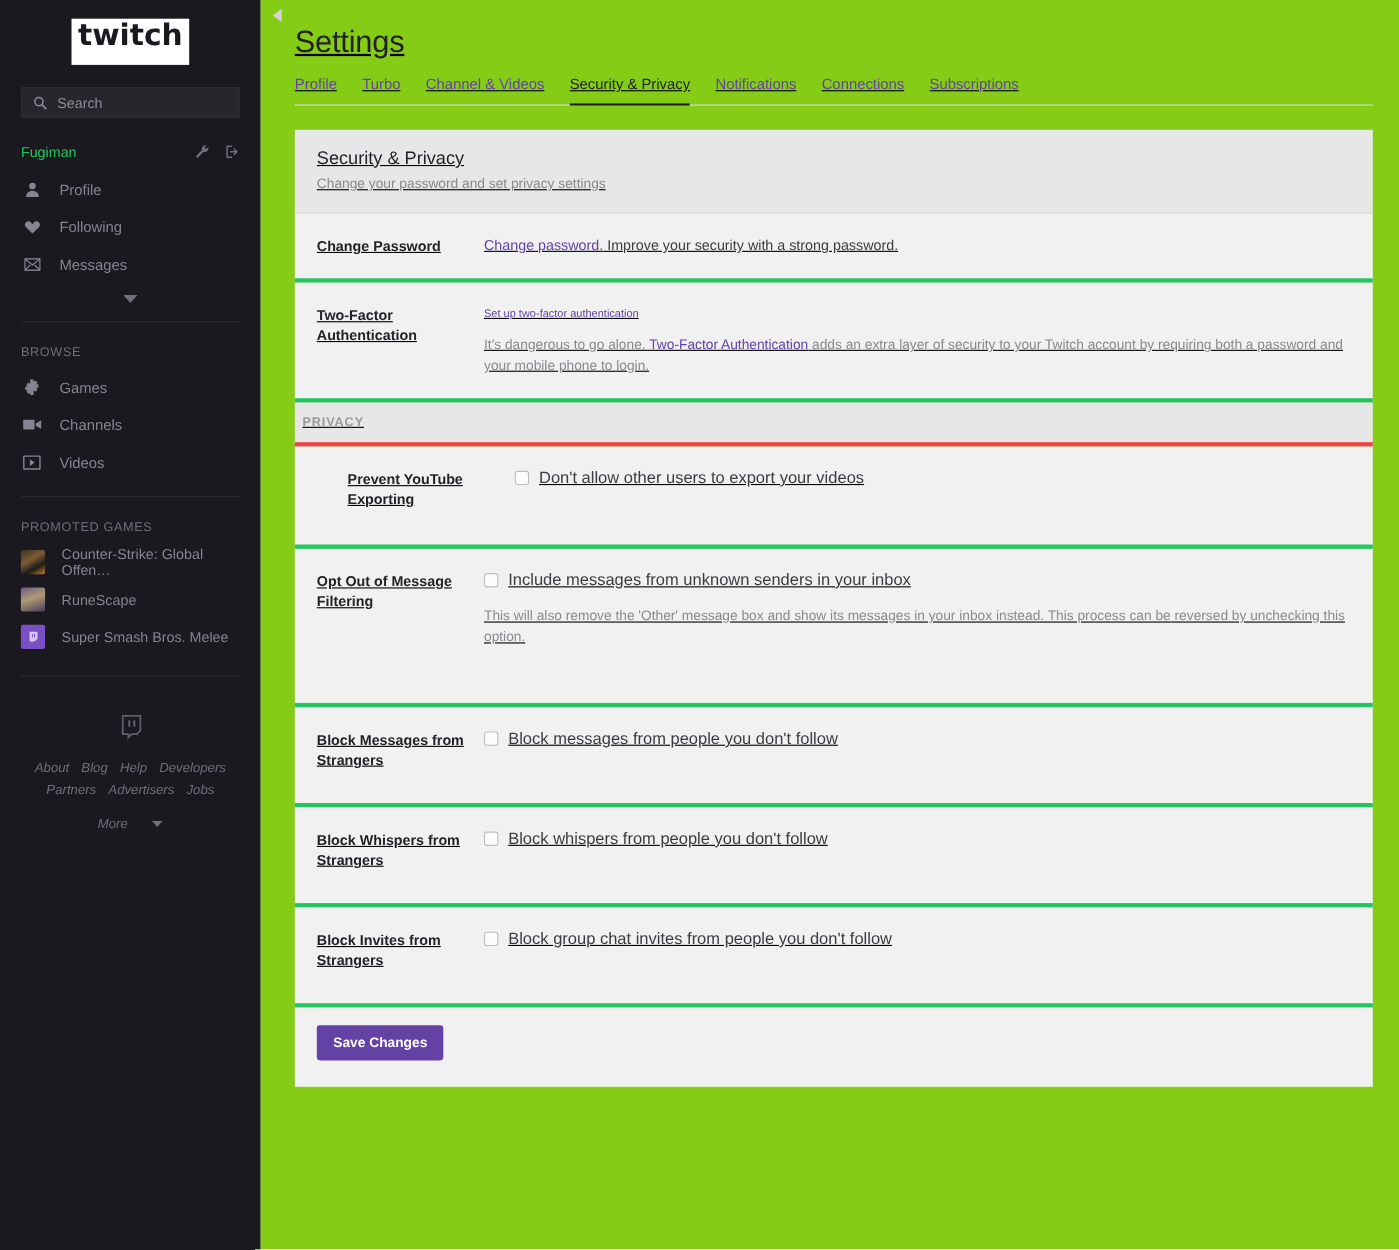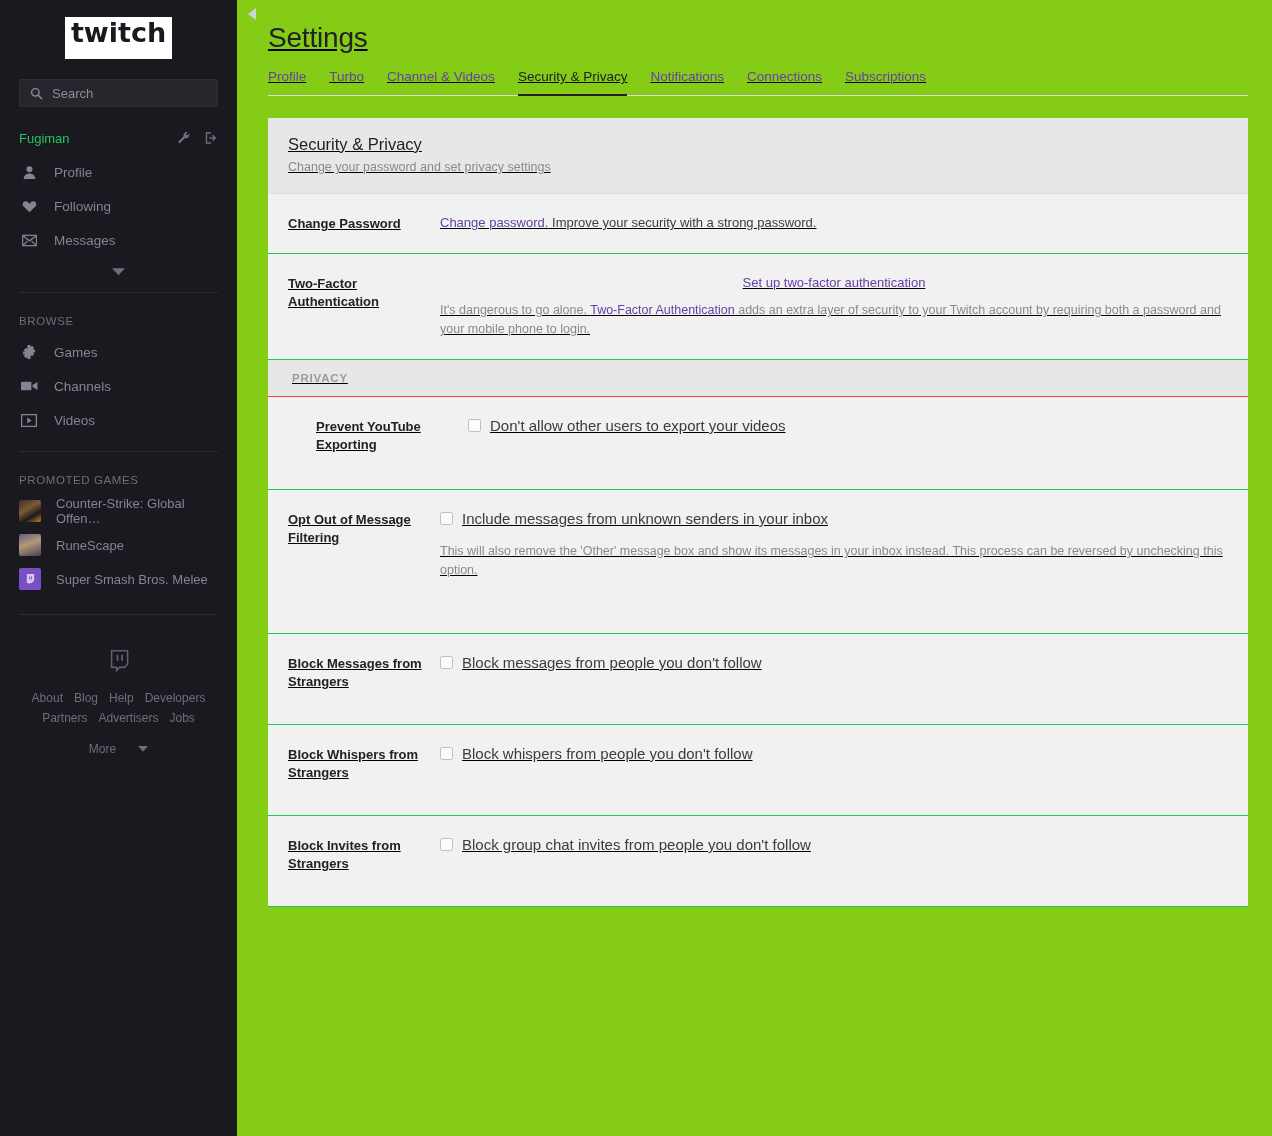--- a/index.html
+++ b/index.html
@@ -58,21 +58,21 @@
 
   .promo-item {
     display: flex; align-items: center; gap: 15px;
     height: 34px; color: #848494; font-size: 13px;
   }
   .thumb { width: 22px; height: 22px; border-radius: 2px; flex: 0 0 22px; }
   .thumb.csgo { background: linear-gradient(150deg,#3a3228 0%,#7d5a34 40%,#1b1b1b 70%,#d07a22 100%); }
   .thumb.rs   { background: linear-gradient(160deg,#6b5a88 0%,#b09a74 45%,#4a3d5c 100%); }
   .thumb.ssbm { background: #7b4fc4; display:flex; align-items:center; justify-content:center; }
 
-  .footer-wrap { padding-top: 20px; }
+  .footer-wrap { padding-top: 20px; font-style: italic; }
   .footer-logo { display: flex; justify-content: center; padding: 14px 0 18px 0; }
   .footer-links {
     display: flex; flex-wrap: wrap; justify-content: center;
     gap: 6px 11px; font-size: 12px; color: #6e6e7c; max-width: 200px; margin: 0 auto;
   }
   .footer-links span { white-space: nowrap; }
   .more-row {
     display: flex; align-items: center; justify-content: center; gap: 22px;
     font-size: 12px; color: #6e6e7c; padding-top: 17px;
   }
@@ -110,37 +110,37 @@
   .panel { margin-top: 22px; width: 980px; }
   .panel-head {
     background: #e7e7e8; padding: 17px 20px 19px 20px;
     border-bottom: 1px solid #dededf;
   }
   .panel-head h2 { font-size: 16.5px; font-weight: normal; color: #232127; }
   .panel-head p { font-size: 12.5px; color: #898990; padding-top: 6px; }
 
   .row {
     display: flex; background: #f1f1f1;
-    border-bottom: 1px solid #22c55e;
+    border-bottom: 4px solid #22c55e;
     padding: 20px 20px 20px 20px;
   }
   .row-label {
     width: 152px; min-width: 152px;
     font-size: 13px; font-weight: bold; color: #232127; line-height: 18px;
     padding-top: 1px;
   }
   .row-body { flex: 1; font-size: 13px; color: #3b3b42; line-height: 18px; }
   .row-body a, .lnk { color: #6441a5; text-decoration: none; }
-  .big-link { font-size: 13px; color: #6441a5; display: block; padding-bottom: 9px; text-align: center; }
+  .big-link { font-size: 10px; color: #6441a5; display: block; padding-bottom: 9px; }
   .muted { color: #898990; font-size: 12.5px; line-height: 19px; }
 
   .subhead {
-    background: #e7e7e8; padding: 12px 20px 12px 24px;
+    background: #e7e7e8; padding: 12px 20px 12px 7px;
     font-size: 11.5px; font-weight: bold; color: #9a9aa2;
-    letter-spacing: 0.8px; border-bottom: 1px solid #ef4444;
+    letter-spacing: 0.8px; border-bottom: 4px solid #ef4444;
   }
 
   .cb-line { display: flex; align-items: flex-start; gap: 9px; }
   .cbox {
     width: 13px; height: 13px; border: 1px solid #bdbdc2;
     border-radius: 2.5px; background: #fcfcfc; margin-top: 2px; flex: 0 0 13px;
   }
   .cb-text { font-size: 15px; color: #3b3b42; }
   .row-note { padding-top: 14px; }
 
@@ -405,17 +405,20 @@
         <div class="row h-block">
           <div class="row-label">Block Invites from Strangers</div>
           <div class="row-body">
             <label class="cb-line">
               <span class="cbox"></span>
               <span class="cb-text">Block group chat invites from people you don't follow</span>
             </label>
           </div>
         </div>
 
+        <div class="row-actions">
+          <button class="btn-save">Save Changes</button>
+        </div>
 
       </section>
     </div>
   </main>
 </div>
 
 </body></html>

